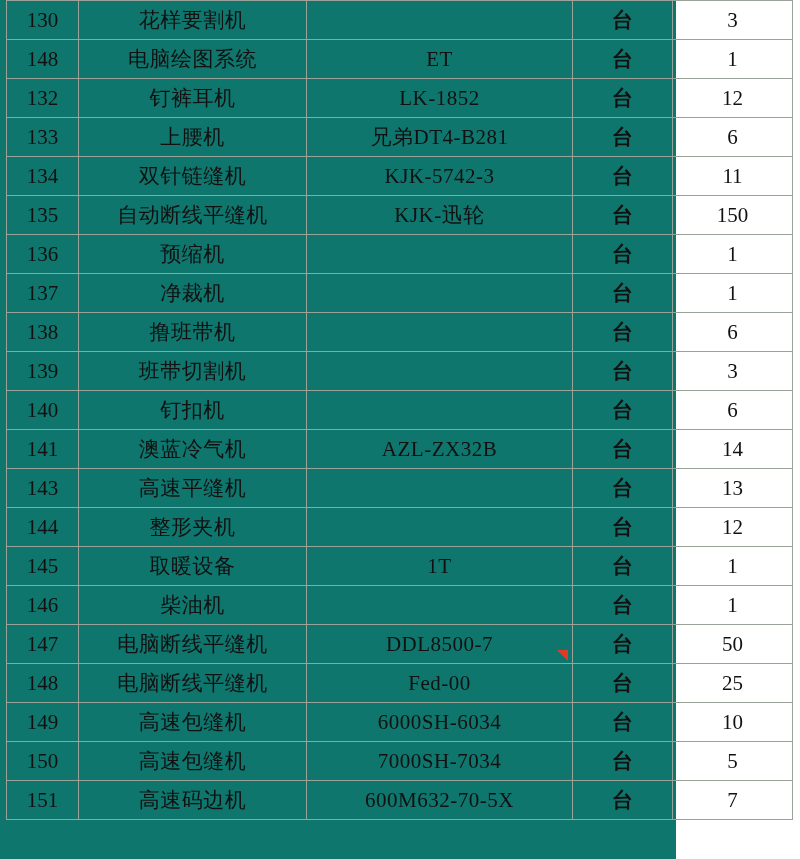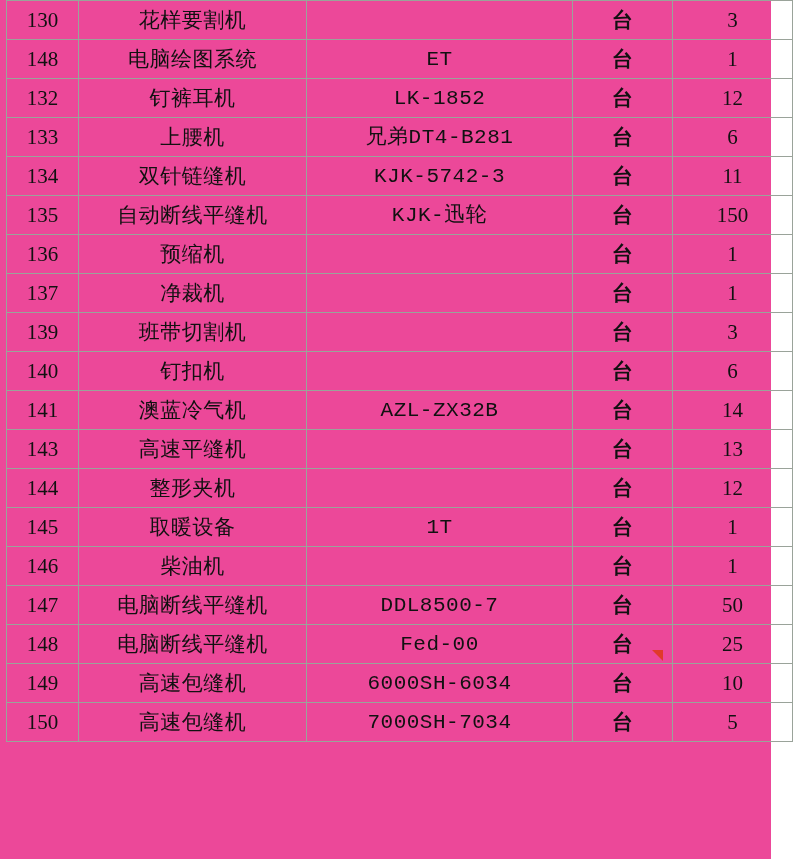--- a/index.html
+++ b/index.html
@@ -8,24 +8,24 @@
     background: #ffffff;
   }
   body {
     width: 800px;
     height: 859px;
     font-family: "Liberation Serif", "DejaVu Serif", serif;
     color: #111111;
     overflow: hidden;
   }
   .sheet {
-    width: 771px;
+    width: 676px;
     height: 859px;
     position: relative;
-    background: #ec4899;
+    background: #0f766e;
     box-sizing: border-box;
   }
   table.equipment-table {
     width: 786px;
     margin-left: 6px;
     border-collapse: collapse;
     table-layout: fixed;
   }
   table.equipment-table td {
     border: 1px solid #9aa39a;
@@ -48,21 +48,21 @@
     font-family: "Liberation Serif", "DejaVu Serif", serif;
     font-size: 21px;
   }
   td.cell-name {
     font-family: "DejaVu Sans", "Liberation Sans", sans-serif;
     font-size: 21px;
     font-weight: 400;
     letter-spacing: 0.5px;
   }
   td.cell-model {
-    font-family: Liberation Mono, monospace;
+    font-family: Liberation Serif, serif;
     font-size: 21px;
     letter-spacing: 0.5px;
   }
   td.cell-unit {
     font-family: "DejaVu Sans", "Liberation Sans", sans-serif;
     font-size: 21px;
     font-weight: 700;
   }
   td.cell-qty {
     font-family: "Liberation Serif", "DejaVu Serif", serif;
@@ -144,20 +144,27 @@
           <td class="cell-qty">1</td>
         </tr>
         <tr>
           <td class="cell-index">137</td>
           <td class="cell-name">净裁机</td>
           <td class="cell-model"></td>
           <td class="cell-unit">台</td>
           <td class="cell-qty">1</td>
         </tr>
         <tr>
+          <td class="cell-index">138</td>
+          <td class="cell-name">撸班带机</td>
+          <td class="cell-model"></td>
+          <td class="cell-unit">台</td>
+          <td class="cell-qty">6</td>
+        </tr>
+        <tr>
           <td class="cell-index">139</td>
           <td class="cell-name">班带切割机</td>
           <td class="cell-model"></td>
           <td class="cell-unit">台</td>
           <td class="cell-qty">3</td>
         </tr>
         <tr>
           <td class="cell-index">140</td>
           <td class="cell-name">钉扣机</td>
           <td class="cell-model"></td>
@@ -220,17 +227,24 @@
           <td class="cell-unit">台</td>
           <td class="cell-qty">10</td>
         </tr>
         <tr>
           <td class="cell-index">150</td>
           <td class="cell-name">高速包缝机</td>
           <td class="cell-model">7000SH-7034</td>
           <td class="cell-unit">台</td>
           <td class="cell-qty">5</td>
         </tr>
+        <tr>
+          <td class="cell-index">151</td>
+          <td class="cell-name">高速码边机</td>
+          <td class="cell-model">600M632-70-5X</td>
+          <td class="cell-unit">台</td>
+          <td class="cell-qty">7</td>
+        </tr>
       </tbody>
   </table>
 
   <div class="fold-marker"></div>
 </div>
 
 </body></html>

